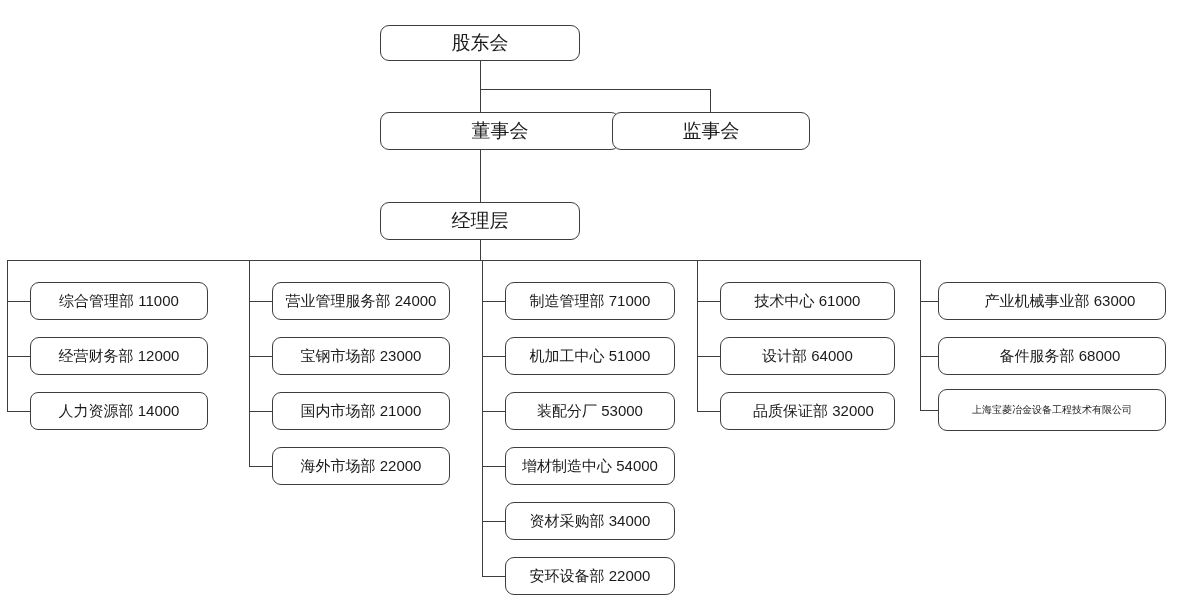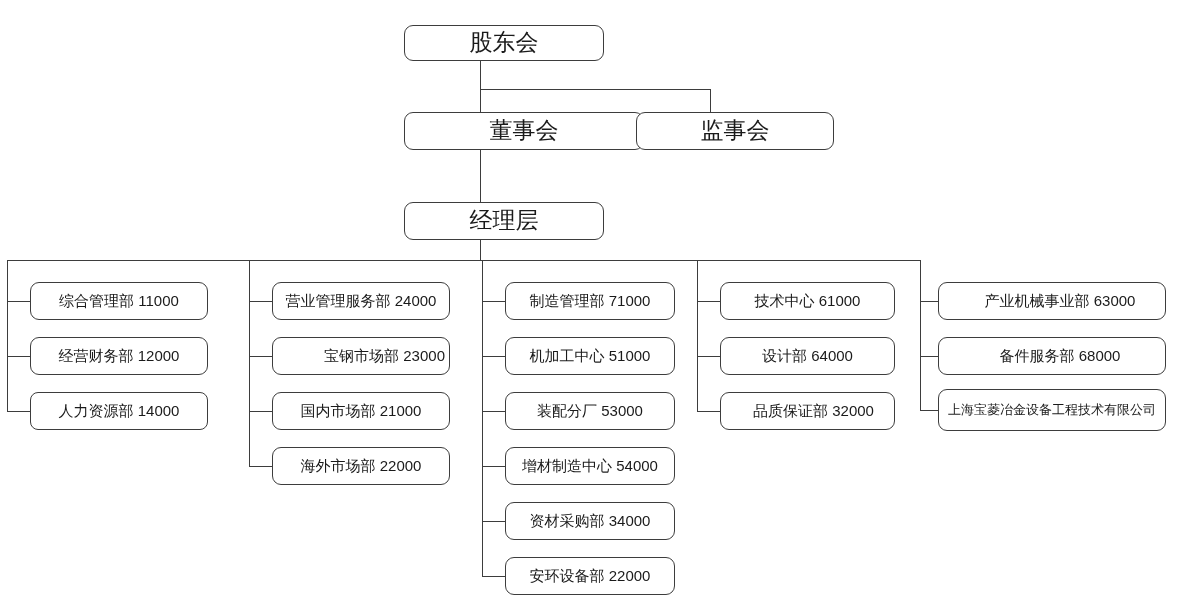--- a/index.html
+++ b/index.html
@@ -30,28 +30,27 @@
     text-align: center;
     line-height: 1.18;
     z-index: 3;
   }
   .node-label {
     display: block;
     padding: 0 4px;
     white-space: normal;
   }
   .node.top {
-    font-size: 23px;
-    margin-left: 24px;
+    font-size: 19px;
   }
   .node.leaf {
     font-size: 15px;
   }
   .node.leaf.two-line {
-    font-size: 13px;
+    font-size: 10px;
   }
   .line {
     position: absolute;
     background: #3d3d3d;
     z-index: 1;
   }
   .line.v { width: 1.4px; }
   .line.h { height: 1.4px; }
 </style>
 </head>
@@ -108,21 +107,21 @@
       </div>
       <div class="node leaf" style="left: 30px; top: 337px; width: 178px; height: 38px;">
         <span class="node-label">经营财务部 12000</span>
       </div>
       <div class="node leaf" style="left: 30px; top: 392px; width: 178px; height: 38px; border-radius: 8px;">
         <span class="node-label">人力资源部 14000</span>
       </div>
       <div class="node leaf" style="left: 272px; top: 282px; width: 178px; height: 38px;">
         <span class="node-label">营业管理服务部 24000</span>
       </div>
-      <div class="node leaf" style="left: 272px; top: 337px; width: 178px; height: 38px; justify-content: flex-end;">
+      <div class="node leaf" style="left: 272px; top: 337px; width: 178px; height: 38px;">
         <span class="node-label">宝钢市场部 23000</span>
       </div>
       <div class="node leaf" style="left: 272px; top: 392px; width: 178px; height: 38px;">
         <span class="node-label">国内市场部 21000</span>
       </div>
       <div class="node leaf" style="left: 272px; top: 447px; width: 178px; height: 38px;">
         <span class="node-label">海外市场部 22000</span>
       </div>
       <div class="node leaf" style="left: 505px; top: 282px; width: 170px; height: 38px;">
         <span class="node-label">制造管理部 71000</span>

